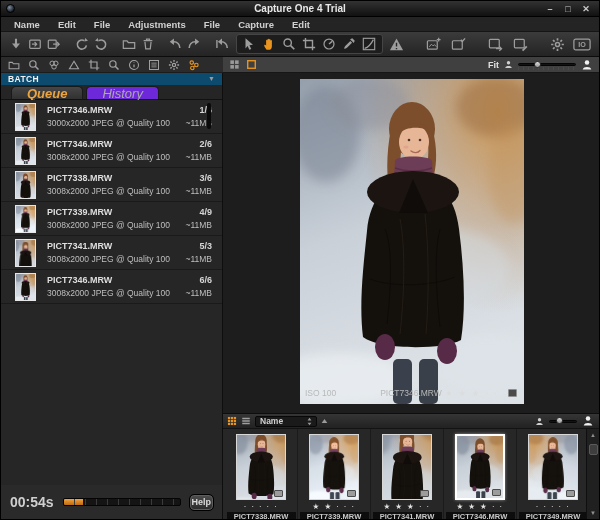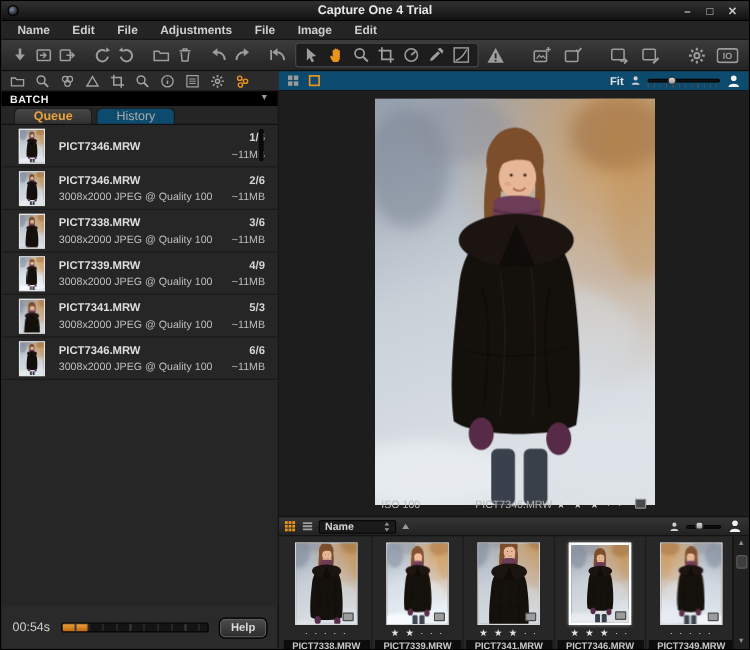--- a/index.html
+++ b/index.html
@@ -28,69 +28,69 @@
   .toolgroup .tbtn{width:19px;height:16px;}
   .tool-hand{color:#e8941f;}
   .right-icons{margin-left:auto;display:flex;gap:5px;align-items:center;}
   .right-icons .tbtn svg{width:15px;height:15px;}
 
   
   .tooltabs{position:absolute;left:0;top:56px;width:222px;height:16px;background:#2b2b2b;display:flex;align-items:center;gap:2px;padding:0 4px;border-bottom:1px solid #1c1c1c;}
   .ttab{width:18px;height:14px;display:flex;align-items:center;justify-content:center;color:#a2a2a2;}
   .ttab svg{width:12px;height:12px;}
   .ttab.active{color:#e8941f;}
-  .viewerbar{position:absolute;left:222px;top:56px;right:0;height:16px;background:#0c4a6e;display:flex;align-items:center;gap:6px;padding:0 6px;border-bottom:1px solid #161616;}
+  .viewerbar{position:absolute;left:222px;top:56px;right:0;height:16px;background:#404040;display:flex;align-items:center;gap:6px;padding:0 6px;border-bottom:1px solid #161616;}
   .viewerbar .vicon{color:#9a9a9a;}
   .viewerbar .vicon.active{color:#e8941f;}
   .vicon svg{width:11px;height:11px;}
   .fitgroup{margin-left:auto;display:flex;align-items:center;gap:5px;}
   .fit-label{font-size:9px;font-weight:bold;color:#e0e0e0;}
   .person-sm{color:#cfcfcf;}.person-sm svg{width:9px;height:9px;}
   .person-lg{color:#f2f2f2;}.person-lg svg{width:12px;height:12px;}
   .slider{position:relative;height:8px;display:flex;align-items:center;}
   .slider .track{width:100%;height:3px;background:#121212;border:1px solid #050505;border-radius:2px;}
   .slider .ticks{position:absolute;left:0;right:0;top:6px;height:3px;background:repeating-linear-gradient(90deg,#4a4a4a 0 1px,transparent 1px 5px);}
   .slider .thumb{position:absolute;top:0;width:7px;height:7px;background:linear-gradient(#ddd,#999);border:1px solid #333;border-radius:50%;}
   .slider.fit{width:58px;}
   .slider.fit .thumb{left:16px;}
   .slider.browser-zoom{width:28px;}
   .slider.browser-zoom .thumb{left:7px;}
 
   
   .leftpanel{position:absolute;left:0;top:72px;width:222px;bottom:0;background:#2a2a2a;border-right:1px solid #0e0e0e;}
-  .batch-header{height:12px;background:#000000;display:flex;align-items:center;padding:0 7px;}
+  .batch-header{height:12px;background:#0c4a6e;display:flex;align-items:center;padding:0 7px;}
   .batch-title{font-size:8.5px;font-weight:bold;color:#f2f2f2;letter-spacing:.4px;}
   .batch-collapse{margin-left:auto;color:#9a9a9a;font-size:7px;line-height:10px;}
   .batch-tabs{height:15px;background:#252525;border-bottom:1px solid #111;display:flex;align-items:flex-end;padding-left:10px;gap:3px;}
-  .btab{height:13px;padding:0 15px;font-size:10px;display:flex;align-items:center;border-radius:5px 5px 0 0;border:1px solid #191919;border-bottom:none;}
+  .btab{height:13px;padding:0 15px;font-size:13px;display:flex;align-items:center;border-radius:5px 5px 0 0;border:1px solid #191919;border-bottom:none;font-style:italic;}
   .btab.active{background:linear-gradient(#464646,#313131);color:#eca43f;font-weight:bold;}
-  .btab.inactive{background:#0c4a6e;color:#ababab;}
+  .btab.inactive{background:#6d28d9;color:#ababab;}
   .queue{position:absolute;top:27px;left:0;right:0;bottom:34px;background:#262626;}
   .qrow{height:34px;border-bottom:1px solid #1a1a1a;display:flex;align-items:center;padding:0 10px 0 14px;gap:11px;}
   .qthumb{width:21px;height:28px;border:1px solid #e6e6e6;background:#999;overflow:hidden;flex:none;}
   .qthumb svg{width:100%;height:100%;display:block;}
   .qmain{flex:1;display:flex;flex-direction:column;gap:3px;min-width:0;}
   .qname{font-size:9px;font-weight:bold;color:#dedede;white-space:nowrap;}
   .qdetails{font-size:8.5px;color:#bfbfbf;white-space:nowrap;}
   .qside{display:flex;flex-direction:column;align-items:flex-end;gap:3px;flex:none;}
   .qpos{font-size:9px;font-weight:bold;color:#d5d5d5;}
   .qsize{font-size:8.5px;color:#bfbfbf;}
   .qscroll{position:absolute;right:11px;top:3px;width:4px;height:26px;background:#0a0a0a;border-radius:2px;}
   .statusrow{position:absolute;left:0;right:0;bottom:7px;height:20px;display:flex;align-items:center;padding:0 9px;gap:9px;}
-  .elapsed{font-size:10px;font-weight:normal;color:#cfcfcf;flex:none;}
+  .elapsed{font-size:14px;font-weight:bold;color:#cfcfcf;flex:none;}
   .ptrack{position:relative;width:118px;height:8px;background:#141414;border:1px solid #040404;border-radius:2px;overflow:hidden;flex:none;}
   .pfill{position:absolute;left:0;top:0;bottom:0;background:linear-gradient(#f2a33c,#bf6a10);}
   .pticks{position:absolute;inset:0;background:repeating-linear-gradient(90deg,transparent 0 10px,#3b3b3b 10px 11px);}
   .stopbtn{margin-left:auto;width:42px;height:15px;background:linear-gradient(#4b4b4b,#2d2d2d);border:1px solid #5e5e5e;outline:1px solid #000;border-radius:4px;color:#dadada;font-size:9px;font-weight:bold;display:flex;align-items:center;justify-content:center;}
 
   
   .viewer{position:absolute;left:222px;top:72px;right:0;height:340px;background:#1d1d1d;}
   .photo{position:absolute;left:77px;top:6px;width:224px;height:325px;overflow:hidden;background:#cfd5dc;}
   .photo svg{width:100%;height:100%;display:block;}
-  .photoinfo{position:absolute;left:0;right:0;bottom:4px;height:11px;font-size:8.5px;color:#b8b8b8;}
+  .photoinfo{position:absolute;left:0;right:0;bottom:14px;height:11px;font-size:8.5px;color:#b8b8b8;}
   .pi-iso{position:absolute;left:82px;}
   .pi-name{position:absolute;left:0;right:0;text-align:center;}
   .pi-stars{position:absolute;right:100px;font-size:8px;letter-spacing:2px;color:#dcdcdc;top:1px;}
   .pi-badge{position:absolute;right:82px;top:1px;width:9px;height:8px;border:1px solid #8f8f8f;border-radius:1px;background:#4a4a4a;}
 
   
   .browser{position:absolute;left:222px;top:412px;right:0;bottom:0;background:#272727;border-top:1px solid #0e0e0e;}
   .browserbar{position:relative;height:15px;background:linear-gradient(#353535,#222);border-bottom:1px solid #131313;display:flex;align-items:center;gap:4px;padding:0 4px;}
   .bicon{color:#9f9f9f;}.bicon svg{width:10px;height:10px;}
   .bicon.active{color:#e8941f;}
@@ -350,21 +350,21 @@
       <div class="winbtn">✕</div>
     </div>
   </div>
 
   <div class="menubar">
     <span class="menu-item">Name</span>
     <span class="menu-item">Edit</span>
     <span class="menu-item">File</span>
     <span class="menu-item">Adjustments</span>
     <span class="menu-item">File</span>
-    <span class="menu-item">Image</span>
+    <span class="menu-item">Capture</span>
     <span class="menu-item">Edit</span>
   </div>
 
   <div class="toolbar">
     <div class="tbtn">
         <svg class="ic">
           <use href="#i-down"></use>
         </svg>
       </div>
     <div class="tbtn">
@@ -590,20 +590,21 @@
     </div>
     <div class="queue">
       <div class="qrow">
         <div class="qthumb">
             <svg viewBox="0 0 224 325" preserveAspectRatio="xMidYMid slice">
               <use href="#scene"></use>
             </svg>
           </div>
         <div class="qmain">
             <span class="qname">PICT7346.MRW</span>
+            <span class="qdetails">3000x2000 JPEG @ Quality 100</span>
           </div>
         <div class="qside">
             <span class="qpos">1/6</span>
             <span class="qsize">~11MB</span>
           </div>
       </div>
       <div class="qrow">
         <div class="qthumb">
             <svg viewBox="0 0 224 325" preserveAspectRatio="xMidYMid slice">
               <use href="#scene"></use>

